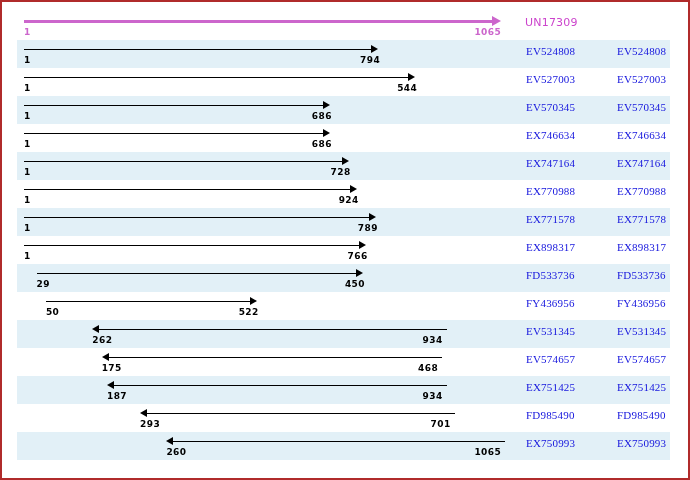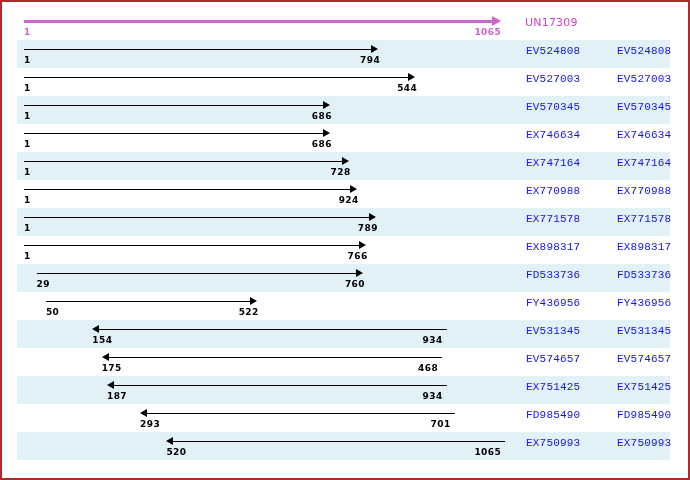--- a/index.html
+++ b/index.html
@@ -85,21 +85,21 @@
   }
   .coord.q {
     color: #cc66cc;
   }
   .coord.right-align {
     transform: translateX(-100%);
   }
   .hit-label {
     position: absolute;
     top: 5px;
-    font-family: Liberation Mono, monospace;
+    font-family: Liberation Serif, serif;
     font-size: 11px;
     color: #1515dd;
     white-space: nowrap;
     letter-spacing: 0.2px;
   }
   .hit-label.col1 { left: 524px; }
   .hit-label.col2 { left: 615px; }
   .query-label {
     position: absolute;
     left: 523px;
@@ -189,37 +189,37 @@
         <div class="coord" style="left: 22px;">1</div>
         <div class="coord right-align" style="left: 365.572px;">766</div>
         <a class="hit-label col1">EX898317</a>
         <a class="hit-label col2">EX898317</a>
       </div>
       <div class="band" style="top: 262px;"></div>
       <div class="track" style="top: 262px; text-align: right;">
         <div class="arrow-line" style="left: 34.502px; width: 320.392px;"></div>
         <div class="arrow-head right" style="left: 353.894px;"></div>
         <div class="coord" style="left: 34.502px;">29</div>
-        <div class="coord right-align" style="left: 362.894px;">760</div>
+        <div class="coord right-align" style="left: 362.894px;">450</div>
         <a class="hit-label col1">FD533736</a>
         <a class="hit-label col2">FD533736</a>
       </div>
       <div class="track" style="top: 290px;">
         <div class="arrow-line" style="left: 43.8785px; width: 204.748px;"></div>
         <div class="arrow-head right" style="left: 247.626px;"></div>
         <div class="coord" style="left: 43.8785px;">50</div>
         <div class="coord right-align" style="left: 256.626px;">522</div>
         <a class="hit-label col1">FY436956</a>
         <a class="hit-label col2">FY436956</a>
       </div>
       <div class="band" style="top: 318px;"></div>
       <div class="track" style="top: 318px;">
         <div class="arrow-line" style="left: 96.3145px; width: 348.27px;"></div>
         <div class="arrow-head left" style="left: 90.3145px;"></div>
-        <div class="coord" style="left: 90.3145px;">154</div>
+        <div class="coord" style="left: 90.3145px;">262</div>
         <div class="coord right-align" style="left: 440.584px;">934</div>
         <a class="hit-label col1">EV531345</a>
         <a class="hit-label col2">EV531345</a>
       </div>
       <div class="track" style="top: 346px;">
         <div class="arrow-line" style="left: 105.691px; width: 334.428px;"></div>
         <div class="arrow-head left" style="left: 99.691px;"></div>
         <div class="coord" style="left: 99.691px;">175</div>
         <div class="coord right-align" style="left: 436.12px;">468</div>
         <a class="hit-label col1">EV574657</a>
@@ -239,19 +239,19 @@
         <div class="arrow-head left" style="left: 138.09px;"></div>
         <div class="coord" style="left: 138.09px;">293</div>
         <div class="coord right-align" style="left: 448.622px;">701</div>
         <a class="hit-label col1">FD985490</a>
         <a class="hit-label col2">FD985490</a>
       </div>
       <div class="band" style="top: 430px;"></div>
       <div class="track" style="top: 430px;">
         <div class="arrow-line" style="left: 170.434px; width: 332.642px;"></div>
         <div class="arrow-head left" style="left: 164.434px;"></div>
-        <div class="coord" style="left: 164.434px;">520</div>
+        <div class="coord" style="left: 164.434px;">260</div>
         <div class="coord right-align" style="left: 499.076px;">1065</div>
         <a class="hit-label col1">EX750993</a>
         <a class="hit-label col2">EX750993</a>
       </div>
     </div>
 </div>
 
 </body></html>

